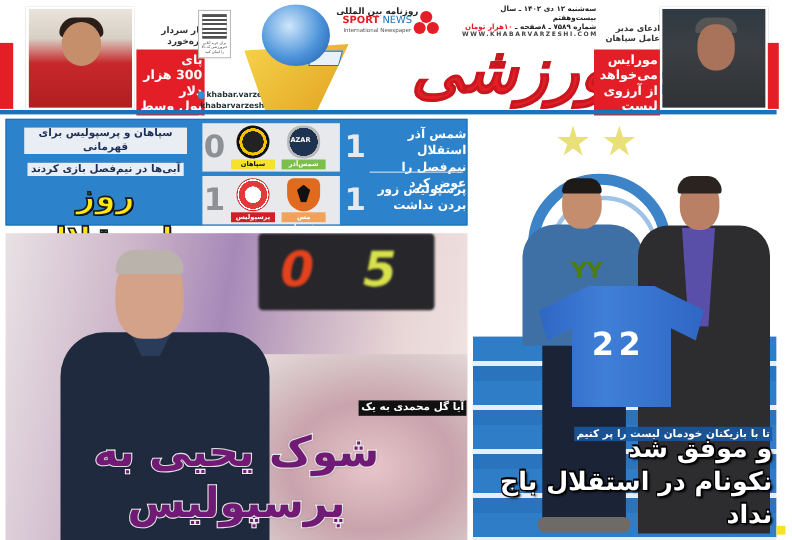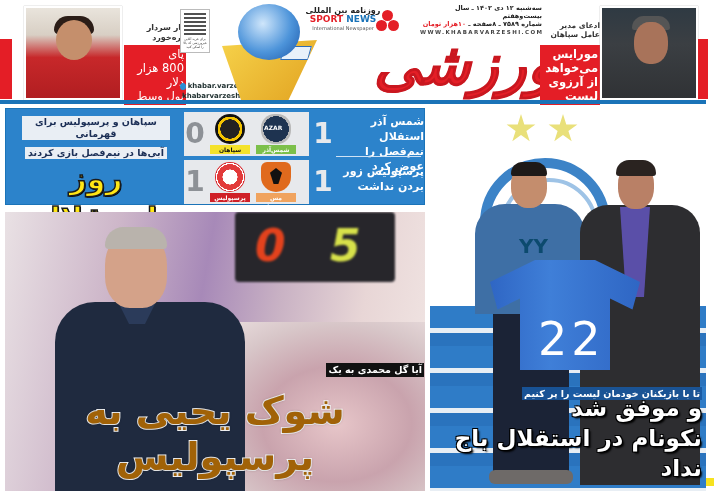--- a/index.html
+++ b/index.html
@@ -8,38 +8,38 @@
   
   .header{position:absolute;left:0;top:0;width:720px;height:102px;background:#fff}
   .hdr-rule{position:absolute;left:0;top:100px;width:706px;height:4px;background:#1a73b8}
   
   .teaser-left{position:absolute;left:24px;top:6px;width:160px;height:94px}
   .teaser-left .photo{position:absolute;left:0;top:0;width:98px;height:94px;background:linear-gradient(180deg,#e9e4dc 0%,#d8cfc4 30%,#c7282a 55%,#b11e21 100%);border:2px solid #fff;box-shadow:0 0 1px #999}
   .teaser-left .photo .face{position:absolute;left:30px;top:12px;width:36px;height:40px;border-radius:50%;background:#c58f6c}
   .teaser-left .photo .hair{position:absolute;left:28px;top:8px;width:40px;height:18px;border-radius:20px 20px 6px 6px;background:#2b1d17}
   .teaser-left .redbox{position:absolute;left:100px;top:39px;width:62px;height:60px;background:#e41e26}
   .teaser-left .kicker{position:absolute;left:100px;top:17px;width:62px;text-align:right;font-size:8px;font-weight:bold;color:#333;line-height:10px;direction:rtl}
-  .teaser-left .headline{position:absolute;left:102px;top:41px;width:58px;text-align:right;color:#fff;font-weight:normal;font-size:11.5px;line-height:14px;direction:rtl}
+  .teaser-left .headline{position:absolute;left:102px;top:41px;width:58px;text-align:right;color:#fff;font-weight:bold;font-size:11.5px;line-height:14px;direction:rtl}
   .red-strip-left{position:absolute;left:0;top:39px;width:12px;height:60px;background:#e41e26}
   
   .qr{position:absolute;left:180px;top:9px;width:30px;height:44px;background:#fff;border:1px solid #bbb}
   .qr .code{position:absolute;left:3px;top:3px;width:22px;height:22px;background:
     repeating-linear-gradient(0deg,#333 0 2px,#fff 2px 4px),#333;opacity:.85}
   .qr .cap{position:absolute;left:1px;top:27px;width:26px;font-size:3.2px;line-height:4px;color:#333;text-align:center;direction:rtl}
   .socials{position:absolute;left:180px;top:81px;width:70px;font-size:7px;line-height:10px;color:#233;font-weight:bold}
   .socials .row{display:flex;align-items:center;gap:2px;white-space:nowrap}
   .socials .ic{display:inline-block;width:7px;height:7px;border-radius:50%;background:#2a8fd6}
   .socials .ic.ig{background:#3d8bd6}
   
   .logo-globe{position:absolute;left:238px;top:4px;width:62px;height:56px;border-radius:50%;background:radial-gradient(circle at 40% 35%,#cfe6fb 0%,#4d94da 55%,#1a56a8 100%)}
   .logo-fan{position:absolute;left:222px;top:40px;width:95px;height:60px;background:linear-gradient(135deg,#f6d24a,#e2a321);clip-path:polygon(0 10%,100% 0,70% 100%,20% 100%)}
   .logo-fan .stripe{position:absolute;left:60px;top:6px;width:28px;height:14px;background:#e8f1fa;border:1px solid #2f6db8;transform:skewX(-15deg)}
   .sportnews{position:absolute;left:300px;top:6px;width:86px;text-align:center;line-height:9px}
   .sportnews .fa{font-size:8px;font-weight:bold;color:#222;direction:rtl}
-  .sportnews .en{font-size:9px;font-weight:bold;color:#e41e26;letter-spacing:0}
+  .sportnews .en{font-size:9px;font-weight:normal;color:#e41e26;letter-spacing:0}
   .sportnews .en span{color:#1a73b8}
   .sportnews .sub{font-size:5px;color:#555}
   .balls{position:absolute;left:373px;top:10px;width:30px;height:24px}
   .balls i{position:absolute;width:11px;height:11px;border-radius:50%;background:#e41e26}
   .masthead{position:absolute;left:300px;top:30px;width:340px;height:68px;font-size:58px;font-weight:bold;font-style:italic;color:#e41e26;direction:rtl;text-align:right;line-height:68px;letter-spacing:-2px;-webkit-text-stroke:1px #c9171f}
   .masthead .blue{color:#1a73b8;-webkit-text-stroke:1px #135c95}
   .dateline{position:absolute;left:420px;top:4px;width:122px;text-align:right;direction:rtl;font-size:6.5px;line-height:8px;color:#222;font-weight:bold}
   .dateline .price{color:#e41e26}
   .dateline .url{direction:ltr;text-align:left;font-size:5.5px;letter-spacing:1.4px;color:#444}
   
@@ -91,44 +91,44 @@
   .lead-left .blur1 .d1{position:absolute;left:20px;top:8px;font-size:44px;font-weight:bold;color:#e3421d;font-style:italic}
   .lead-left .blur1 .d2{position:absolute;left:95px;top:8px;font-size:44px;font-weight:bold;color:#d7e14a;font-style:italic}
   .lead-left .crowd{position:absolute;left:200px;top:110px;width:220px;height:170px;background:radial-gradient(ellipse at 60% 60%,#e7c6c9 0%,#c9a3ad 40%,#d8c7c9 70%,#efe4e4 100%)}
   .lead-left .man{position:absolute;left:70px;top:18px;width:150px;height:261px}
   .lead-left .man .head{position:absolute;left:30px;top:0;width:62px;height:78px;border-radius:45% 45% 40% 40%;background:#d4a289}
   .lead-left .man .hair{position:absolute;left:30px;top:-3px;width:62px;height:22px;border-radius:30px 30px 6px 6px;background:#b9b3ac}
   .lead-left .man .body{position:absolute;left:-20px;top:72px;width:190px;height:200px;background:#1f2a3f;border-radius:40px 40px 0 0}
   .lead-left .man .collar{position:absolute;left:42px;top:70px;width:40px;height:24px;background:#2b3b5a;clip-path:polygon(0 0,100% 0,70% 100%,30% 100%)}
   .sub-q{position:absolute;left:318px;top:358px;width:106px;direction:rtl;text-align:right}
   .sub-q span{display:inline-block;background:#111;color:#fff;font-size:9.5px;font-weight:bold;line-height:14px;padding:0 2px;margin-bottom:1px}
-  .lead-left-title{position:absolute;left:6px;top:388px;width:418px;text-align:center;direction:rtl;color:#a16207;font-size:38px;font-weight:bold;line-height:46px;-webkit-text-stroke:2px #fff;paint-order:stroke fill;text-shadow:0 0 3px rgba(0,0,0,.35)}
+  .lead-left-title{position:absolute;left:6px;top:388px;width:418px;text-align:center;direction:rtl;color:#701a75;font-size:38px;font-weight:bold;line-height:46px;-webkit-text-stroke:2px #fff;paint-order:stroke fill;text-shadow:0 0 3px rgba(0,0,0,.35)}
   .lead-left-quote{position:absolute;left:6px;top:461px;width:418px;direction:rtl;text-align:right;font-size:11.5px;font-weight:bold;color:#fff;line-height:18px;padding-right:2px;text-shadow:1px 1px 1px #000}
   .arrow-ic{display:inline-block;width:14px;height:14px;border-radius:50%;background:#e41e26;border:2px solid #fff;color:#fff;font-size:9px;line-height:10px;text-align:center;vertical-align:middle;margin-left:3px}
   
   .lead-right{position:absolute;left:430px;top:108px;width:276px;height:383px;overflow:hidden;background:#fff}
   .stars{position:absolute;left:76px;top:6px;width:80px;height:32px}
   .star{position:absolute;top:0;width:30px;height:30px;background:#e9e07a;clip-path:polygon(50% 0,61% 35%,98% 35%,68% 57%,79% 91%,50% 70%,21% 91%,32% 57%,2% 35%,39% 35%)}
   .crest-big{position:absolute;left:50px;top:50px;width:130px;height:130px;border-radius:50%;border:10px solid #3c83c7;background:#fff}
   .crest-big::after{content:"";position:absolute;left:10px;top:10px;width:90px;height:90px;border-radius:50%;border:4px solid #9ec3e6}
   .stands{position:absolute;left:0;top:198px;width:276px;height:185px;background:repeating-linear-gradient(180deg,#2f7cc7 0 22px,#e8eef4 22px 27px,#2a73bd 27px 40px)}
   .man1{position:absolute;left:45px;top:56px;width:110px;height:327px}
   .man1 .head{position:absolute;left:36px;top:0;width:36px;height:44px;border-radius:45%;background:#c48d6d}
   .man1 .hair{position:absolute;left:36px;top:-2px;width:36px;height:14px;border-radius:18px 18px 4px 4px;background:#1e1a18}
   .man1 .hoodie{position:absolute;left:0;top:40px;width:110px;height:110px;background:#3e6fa5;border-radius:30px 30px 0 0}
-  .man1 .yy{position:absolute;left:44px;top:70px;font-size:20px;font-weight:bold;color:#0c4a6e}
+  .man1 .yy{position:absolute;left:44px;top:70px;font-size:20px;font-weight:bold;color:#4d7c0f}
   .man1 .legs{position:absolute;left:18px;top:150px;width:76px;height:160px;background:#1b2336}
   .man1 .shoes{position:absolute;left:14px;top:306px;width:84px;height:14px;background:#6e6a68;border-radius:6px}
   .man2{position:absolute;left:150px;top:55px;width:120px;height:327px}
   .man2 .head{position:absolute;left:38px;top:0;width:36px;height:46px;border-radius:45%;background:#b98066}
   .man2 .hair{position:absolute;left:36px;top:-3px;width:40px;height:16px;border-radius:18px 18px 4px 4px;background:#2a2320}
   .man2 .suit{position:absolute;left:0;top:42px;width:120px;height:280px;background:#2d2d30;border-radius:28px 28px 0 0}
   .man2 .scarf{position:absolute;left:40px;top:44px;width:30px;height:90px;background:#5a4fa8;clip-path:polygon(0 0,100% 0,80% 100%,20% 100%)}
   .jersey{position:absolute;left:60px;top:152px;width:150px;height:110px;background:linear-gradient(90deg,#2f66c4,#3f7fd8 40%,#2f66c4);clip-path:polygon(0 20%,30% 0,70% 0,100% 20%,95% 45%,80% 35%,80% 100%,20% 100%,20% 35%,5% 45%)}
-  .jersey .num{position:absolute;left:48px;top:52px;font-size:46px;font-weight:normal;color:#fff;letter-spacing:4px}
+  .jersey .num{position:absolute;left:48px;top:36px;font-size:29px;font-weight:bold;color:#fff;letter-spacing:4px}
   .lr-sub{position:absolute;left:0;top:255px;width:276px;direction:rtl;text-align:right;padding-right:4px}
   .lr-sub span{display:inline-block;background:rgba(24,88,160,.9);color:#fff;font-size:9.5px;font-weight:bold;line-height:13px;padding:0 2px}
   .lr-title{position:absolute;left:0;top:285px;width:276px;direction:rtl;text-align:right;padding-right:4px;color:#fff;font-size:23px;font-weight:bold;line-height:30px;text-shadow:1px 1px 0 #000,-1px -1px 0 #000,1px -1px 0 #000,-1px 1px 0 #000,2px 2px 2px #000}
   .yellow-dot{position:absolute;left:706px;top:478px;width:8px;height:8px;background:#f6e21f}
 </style>
 </head>
 <body>
 
 <div class="page">
 
@@ -137,21 +137,21 @@
 
     <div class="teaser-left">
       <div class="photo">
         <div class="hair"></div>
         <div class="face"></div>
       </div>
       <div class="kicker">کار سردار گره‌خورد</div>
       <div class="redbox"></div>
       <div class="headline">
         <div>پای</div>
-        <div>800 هزار دلار</div>
+        <div>300 هزار دلار</div>
         <div>پول وسط</div>
         <div>است</div>
       </div>
     </div>
 
     <div class="qr">
       <div class="code"></div>
       <div class="cap">برای خرید آنلاین خبرورزشی کد بالا را اسکن کنید</div>
     </div>
 

